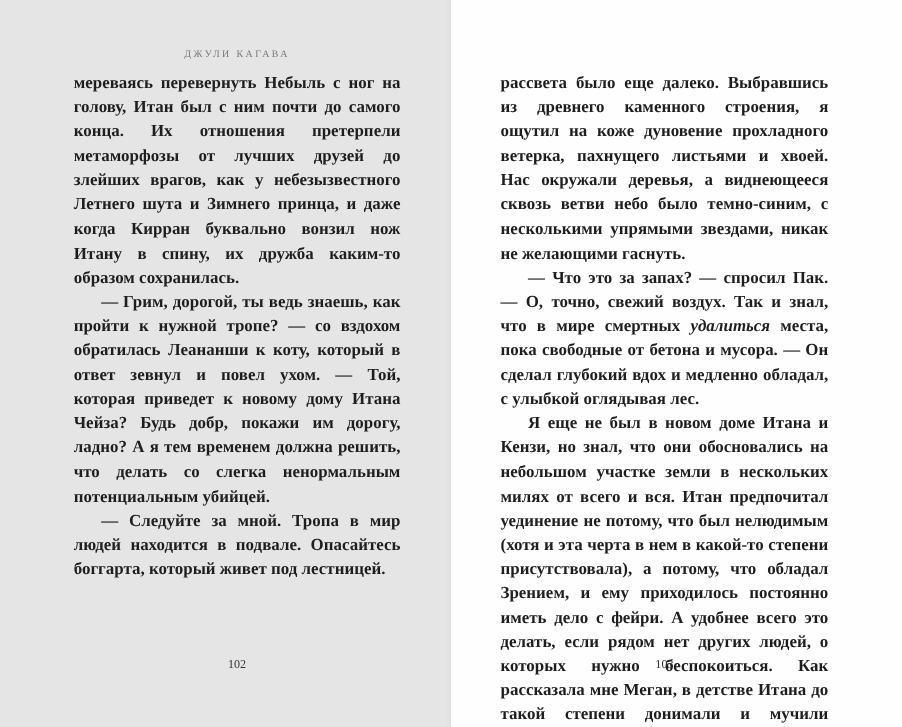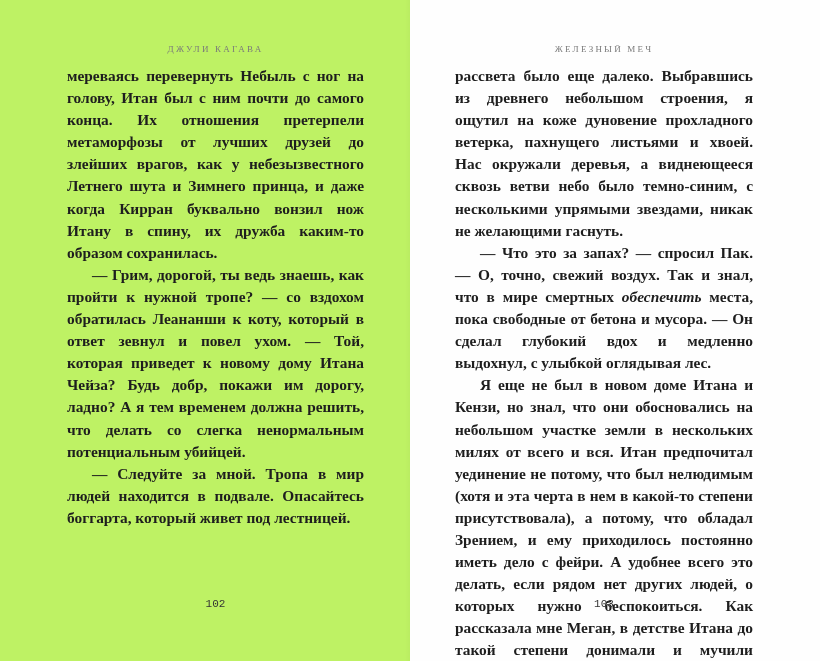--- a/index.html
+++ b/index.html
@@ -5,21 +5,21 @@
   html, body { margin: 0; padding: 0; }
   body {
     width: 820px; height: 661px; overflow: hidden;
     background: #ffffff;
     font-family: "DejaVu Serif", "Liberation Serif", serif;
     color: #1e1e1e;
     position: relative;
   }
   .spread { position: absolute; left: 0; top: 0; width: 820px; height: 661px; }
   .page { position: absolute; top: 0; height: 661px; width: 410px; }
-  .page.left { left: 0; background: #bef264; }
+  .page.left { left: 0; background: #e5e5e5; }
   .page.right { left: 410px; background: #fefefe; }
   .gutter {
     position: absolute; left: 405px; top: 0; width: 10px; height: 661px;
     background: linear-gradient(to right, rgba(0,0,0,0) 0%, rgba(0,0,0,0.025) 50%, rgba(0,0,0,0) 100%);
   }
   .running-head {
     position: absolute; top: 44px; left: 0; width: 100%;
     text-align: center;
     font-family: "Liberation Serif", serif;
     font-size: 9px; letter-spacing: 2.2px;
@@ -34,21 +34,21 @@
     text-align: justify;
     hyphens: manual;
   }
   .page.left .text { left: 67px; width: 297px; }
   .page.right .text { left: 45px; width: 298px; }
   .para { margin: 0; text-indent: 0; font-weight: bold; }
   .para.indent { text-indent: 25px; }
   .folio {
     position: absolute; top: 598px; width: 100%;
     text-align: center;
-    font-family: Liberation Mono, monospace;
+    font-family: Liberation Serif, serif;
     font-size: 11px; color: #333;
   }
   .page.left .folio { left: 67px; width: 297px; }
   .page.right .folio { left: 45px; width: 298px; }
   em { font-style: italic; }
 </style>
 </head>
 <body>
 
 <div class="spread">
@@ -59,22 +59,21 @@
       <p class="para indent">— Грим, дорогой, ты ведь знаешь, как пройти к нужной тропе? — со вздохом обратилась Леананши к коту, который в ответ зевнул и повел ухом. — Той, которая приведет к новому дому Итана Чейза? Будь добр, покажи им дорогу, ладно? А я тем временем должна решить, что делать со слегка ненормальным потенциальным убийцей.</p>
       <p class="para indent">— Следуйте за мной. Тропа в мир людей находится в подвале. Опасайтесь боггарта, который живет под лестницей.</p>
 
     </div>
     <div class="folio">102</div>
   </div>
 
   <div class="gutter"></div>
 
   <div class="page right">
-    <div class="running-head">ЖЕЛЕЗНЫЙ МЕЧ</div>
     <div class="text">
-      <p class="para">рассвета было еще далеко. Выбравшись из древнего небольшом строения, я ощутил на коже дуновение прохладного ветерка, пахнущего листьями и хвоей. Нас окружали деревья, а виднеющееся сквозь ветви небо было темно-синим, с несколькими упрямыми звездами, никак не желающими гаснуть.</p>
-      <p class="para indent"><span>— Что это за запах? — спросил Пак. — О, точно, свежий воздух. Так и знал, что в мире смертных </span><em>обеспечить</em><span> места, пока свободные от бетона и мусора. — Он сделал глубокий вдох и медленно выдохнул, с улыбкой оглядывая лес.</span></p>
+      <p class="para">рассвета было еще далеко. Выбравшись из древнего каменного строения, я ощутил на коже дуновение прохладного ветерка, пахнущего листьями и хвоей. Нас окружали деревья, а виднеющееся сквозь ветви небо было темно-синим, с несколькими упрямыми звездами, никак не желающими гаснуть.</p>
+      <p class="para indent"><span>— Что это за запах? — спросил Пак. — О, точно, свежий воздух. Так и знал, что в мире смертных </span><em>удалиться</em><span> места, пока свободные от бетона и мусора. — Он сделал глубокий вдох и медленно обладал, с улыбкой оглядывая лес.</span></p>
       <p class="para indent">Я еще не был в новом доме Итана и Кензи, но знал, что они обосновались на небольшом участке земли в нескольких милях от всего и вся. Итан предпочитал уединение не потому, что был нелюдимым (хотя и эта черта в нем в какой-то степени присутствовала), а потому, что обладал Зрением, и ему приходилось постоянно иметь дело с фейри. А удобнее всего это делать, если рядом нет других людей, о которых нужно беспокоиться. Как рассказала мне Меган, в детстве Итана до такой степени донимали и мучили страшные фейри, что ему пришлось удалиться от людей, чтобы обезопасить их; поэтому неудивительно, что он захотел жить в таком месте, которое могло обеспечить хотя бы относительный покой.</p>
 
     </div>
     <div class="folio">103</div>
   </div>
 </div>
 
 </body></html>

